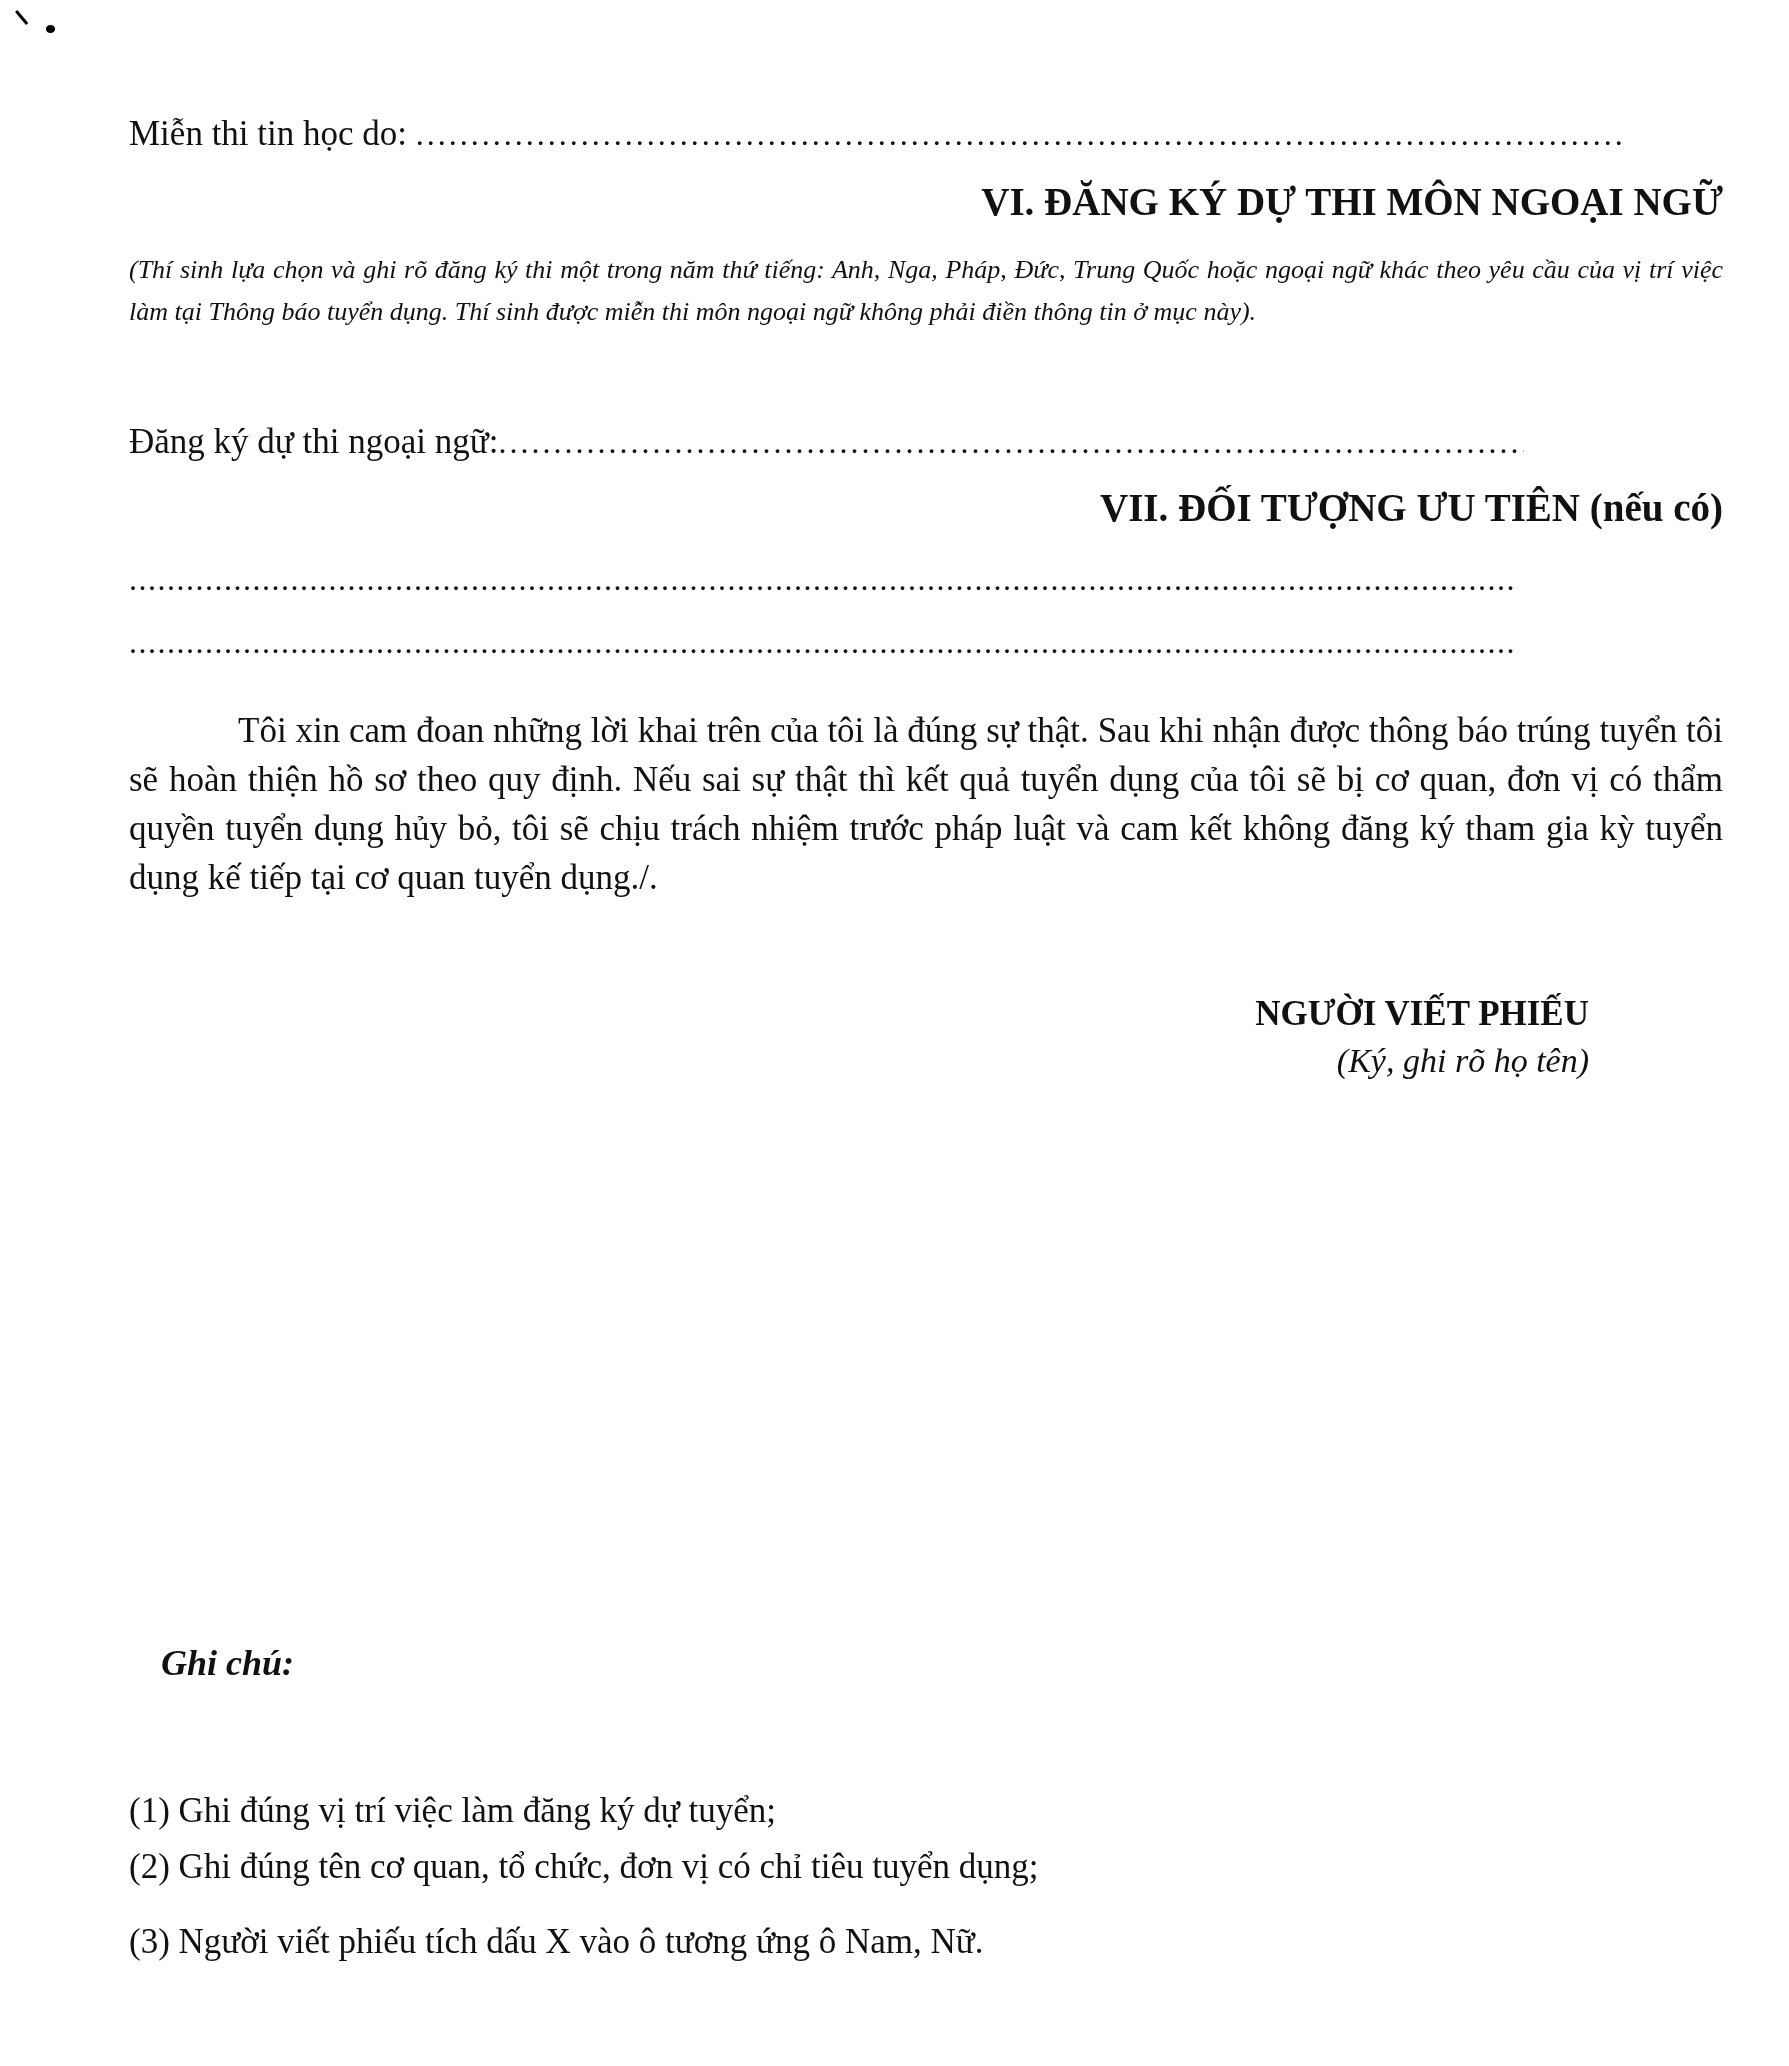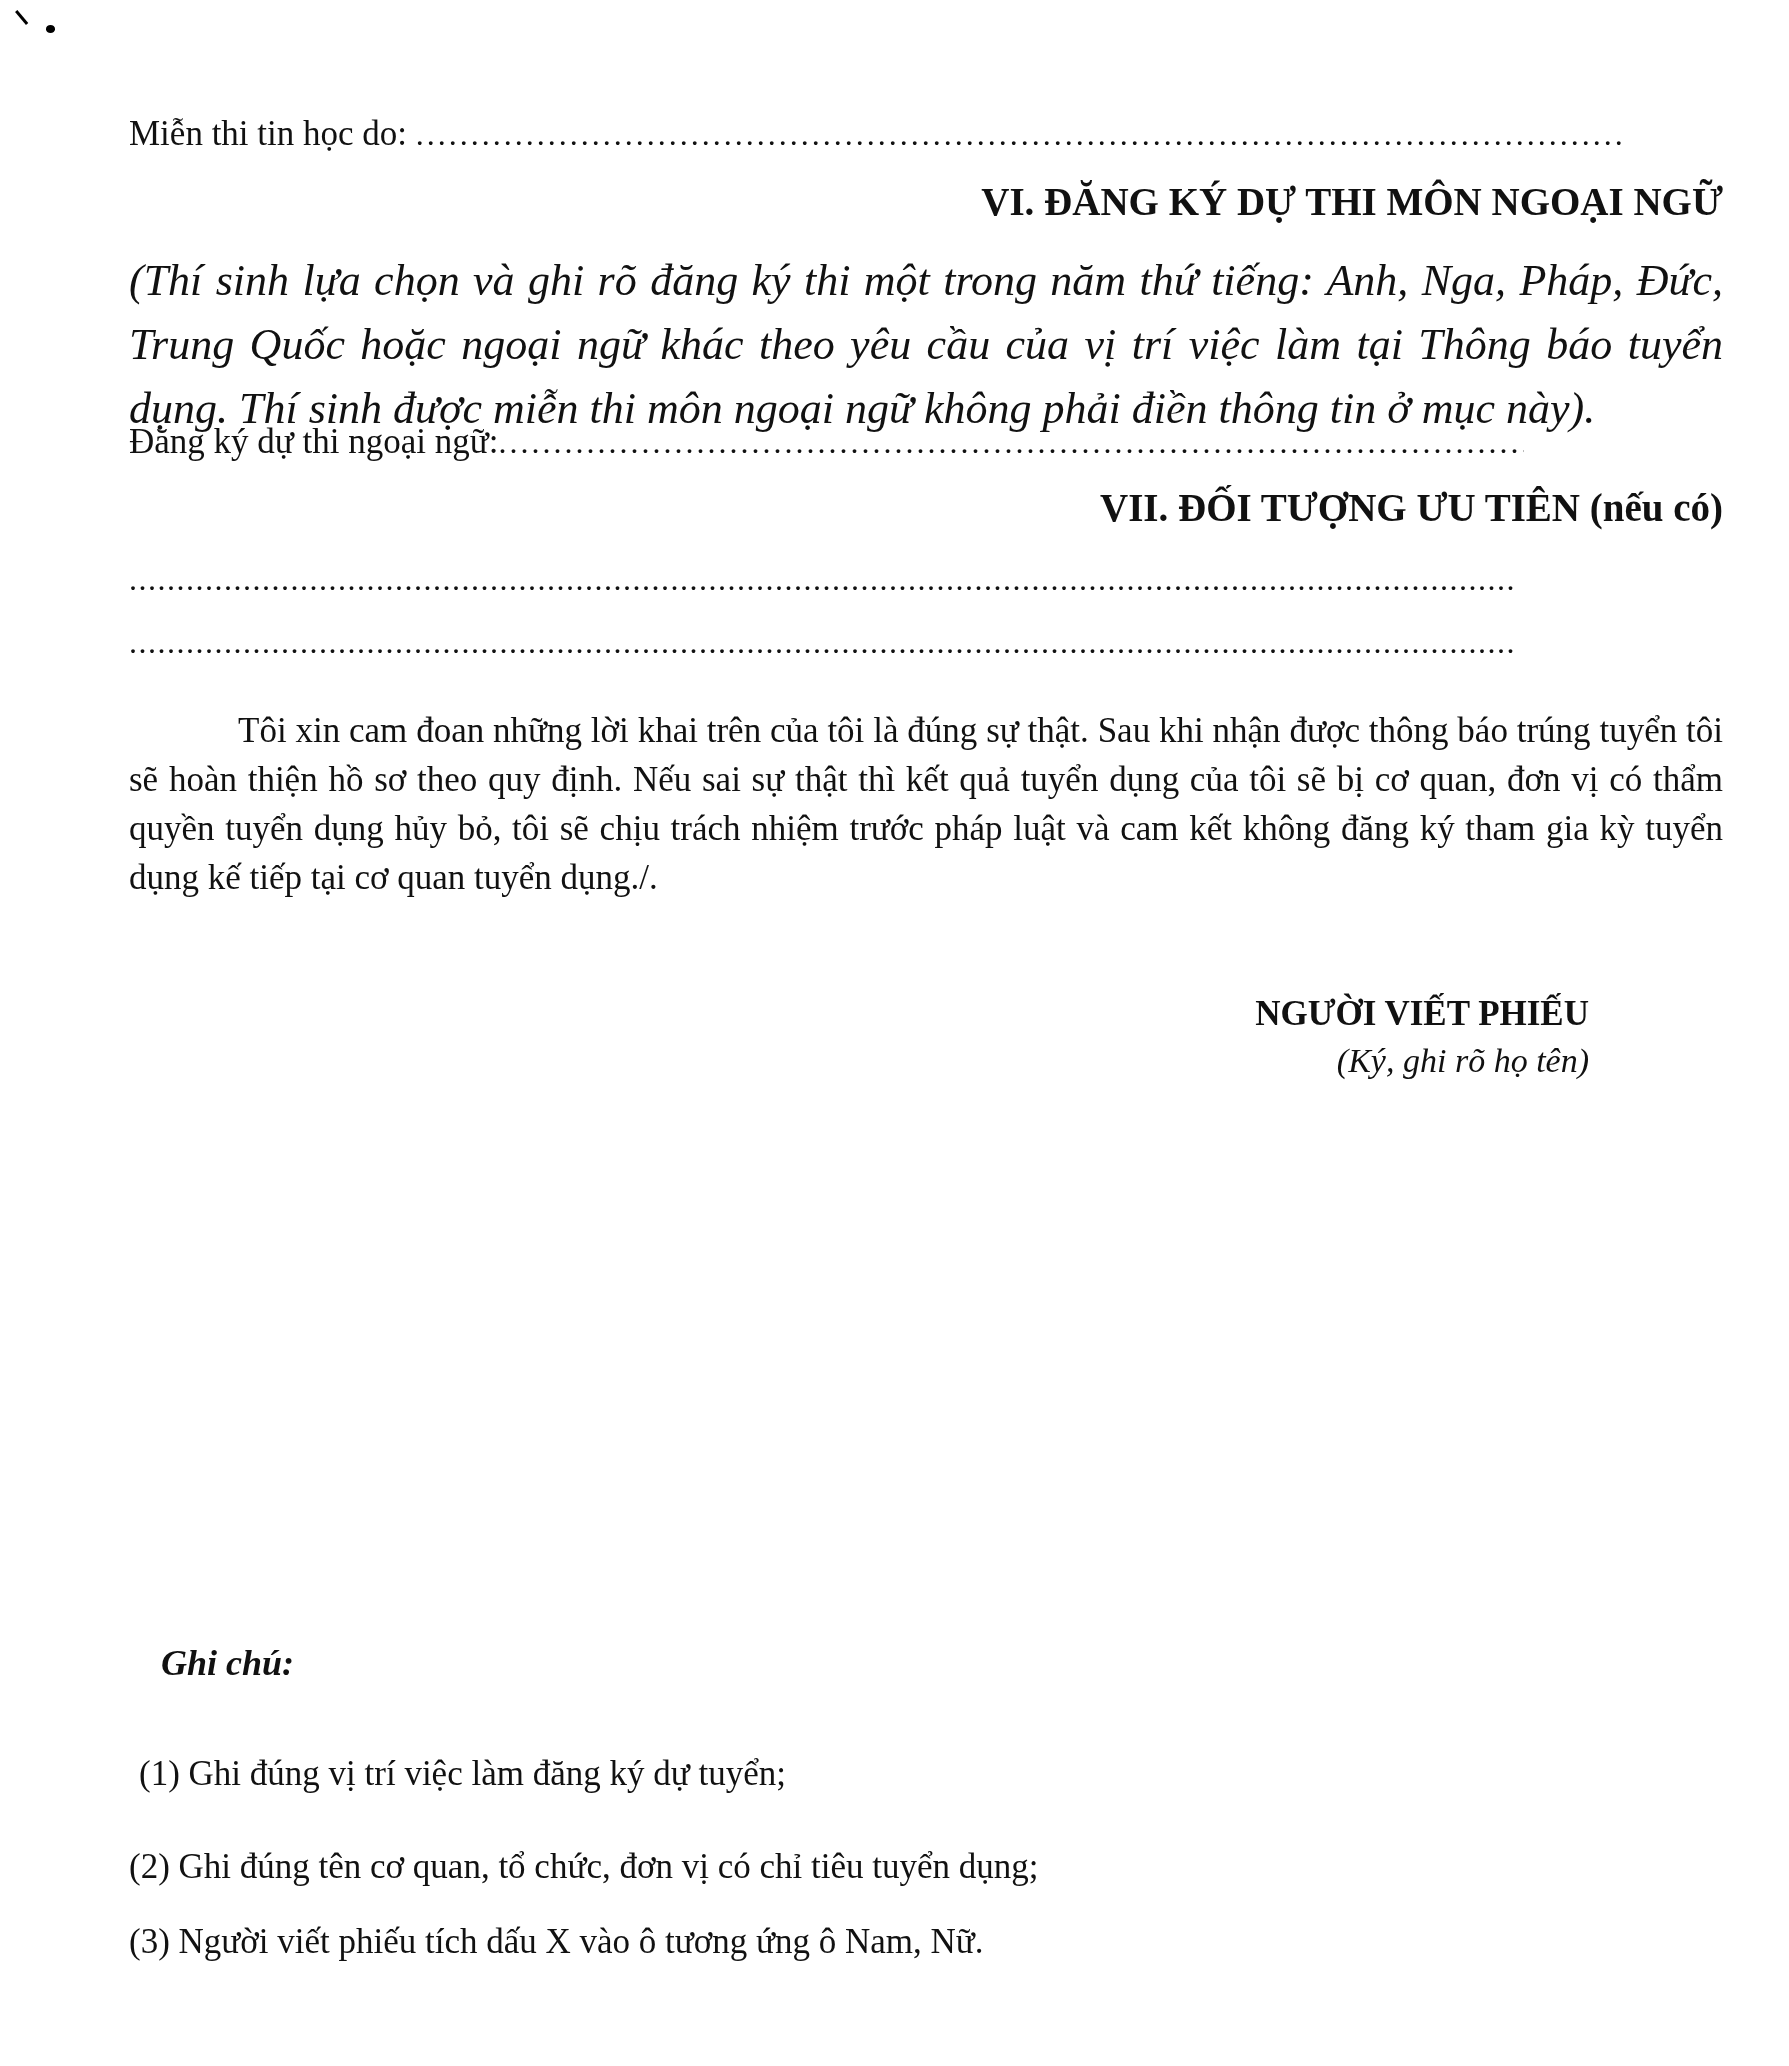--- a/index.html
+++ b/index.html
@@ -51,22 +51,22 @@
     font-size: 39px;
     line-height: 45px;
     white-space: nowrap;
     overflow: hidden;
   }
 
   .note-italic {
     left: 129px;
     width: 1594px;
     font-style: italic;
-    font-size: 44px;
-    line-height: 64px;
+    font-size: 26px;
+    line-height: 42px;
     text-align: justify;
   }
 
   .blank-dotted {
     left: 129px;
     width: 1384px;
     white-space: nowrap;
     overflow: hidden;
     font-size: 32px;
     line-height: 35px;
@@ -141,16 +141,16 @@
 <div class="abs blank-dotted" style="top:625px;">..........................................................................................................................................................................</div>
 
 <div class="abs commitment" style="top:680px;">Tôi xin cam đoan những lời khai trên của tôi là đúng sự thật. Sau khi nhận được thông báo trúng tuyển tôi sẽ hoàn thiện hồ sơ theo quy định. Nếu sai sự thật thì kết quả tuyển dụng của tôi sẽ bị cơ quan, đơn vị có thẩm quyền tuyển dụng hủy bỏ, tôi sẽ chịu trách nhiệm trước pháp luật và cam kết không đăng ký tham gia kỳ tuyển dụng kế tiếp tại cơ quan tuyển dụng./.</div>
 
 <div class="abs signature" style="top:990px;">
   <div class="sig-title">NGƯỜI VIẾT PHIẾU</div>
   <div class="sig-sub">(Ký, ghi rõ họ tên)</div>
 </div>
 
 <div class="abs notes-heading" style="top:1641px;margin-left:32px;">Ghi chú:</div>
-<div class="abs note-item" style="top:1751px;margin-left:10px;">(1) Ghi đúng vị trí việc làm đăng ký dự tuyển;</div>
+<div class="abs note-item" style="top:1788px;">(1) Ghi đúng vị trí việc làm đăng ký dự tuyển;</div>
 <div class="abs note-item" style="top:1829px;margin-top:15px;">(2) Ghi đúng tên cơ quan, tổ chức, đơn vị có chỉ tiêu tuyển dụng;</div>
 <div class="abs note-item" style="top:1919px;">(3) Người viết phiếu tích dấu X vào ô tương ứng ô Nam, Nữ.</div>
 
 
 </body></html>

